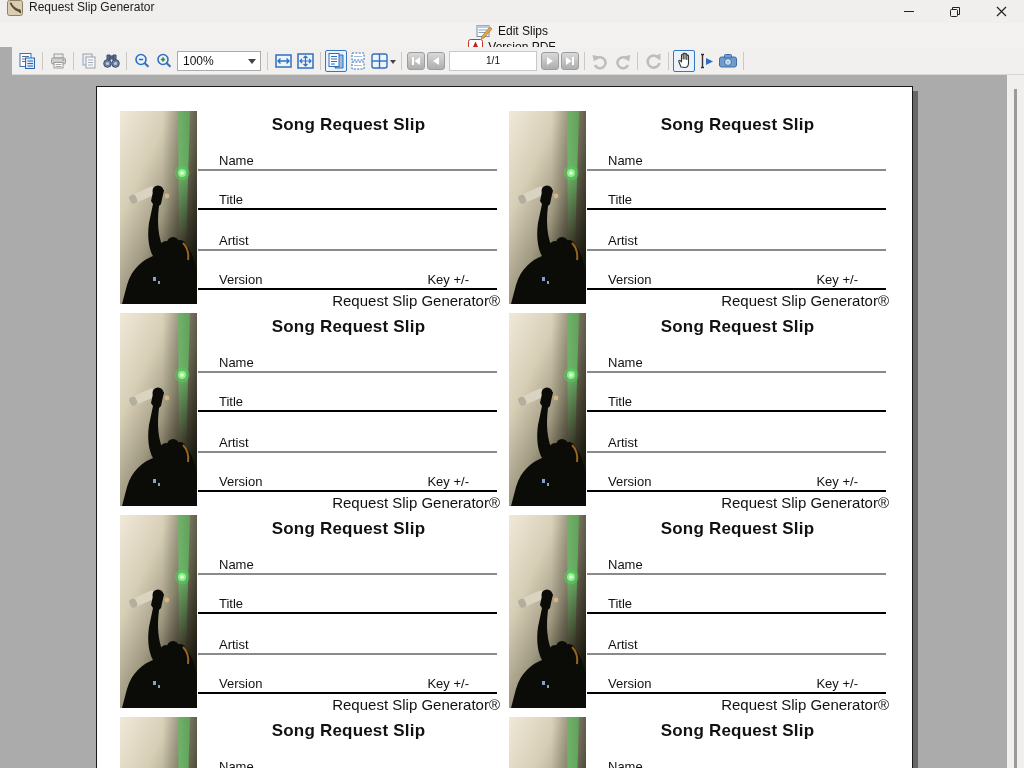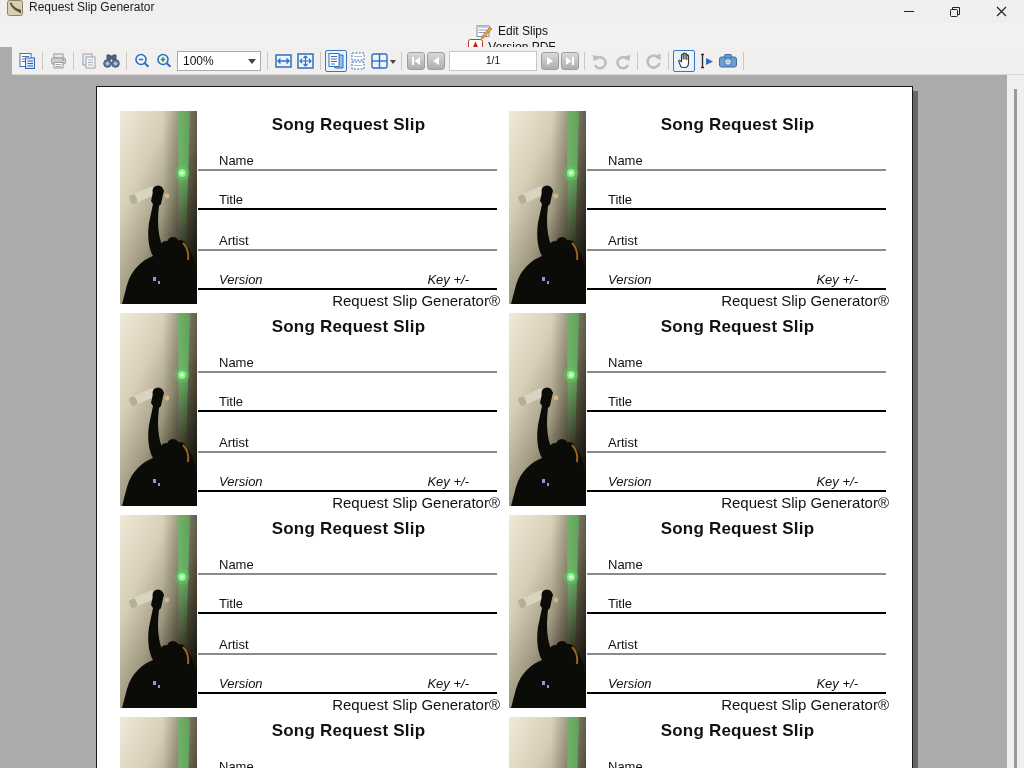--- a/index.html
+++ b/index.html
@@ -39,21 +39,21 @@
   .slip-photo { width:77px; height:193px; flex:none; }
   .slip-content { position:relative; flex:1; }
   .slip-title { position:absolute; top:4px; left:0; right:0; text-align:center; font-size:17px; font-weight:bold; letter-spacing:.2px; }
   .field { position:absolute; left:1px; right:3px; border-bottom:2px solid #8a8a8a; }
   .field.dark { border-bottom-color:#000; }
   .field .lbl { position:absolute; left:5px; bottom:1px; font-size:13px;margin-left:16px; }
   .field .key { position:absolute; right:28px; bottom:1px; font-size:13px; }
   .f-name    { top:34px;  height:26px; }
   .f-title   { top:73px;  height:26px; }
   .f-artist  { top:114px; height:26px; }
-  .f-version { top:153px; height:26px;font-style:italic; }
+  .f-version { top:153px; height:26px; }
   .slip-footer { position:absolute; top:181px; left:0; right:0; text-align:right; font-size:15px; }
 
   
   .vscroll { position:absolute; top:75px; right:0; width:17px; height:693px; background:#f0efee; }
   .vthumb { position:absolute; left:7px; top:14px; width:3px; height:679px; background:#9a9a9a; }
 </style>
 </head>
 <body>
 
 <div class="titlebar">

